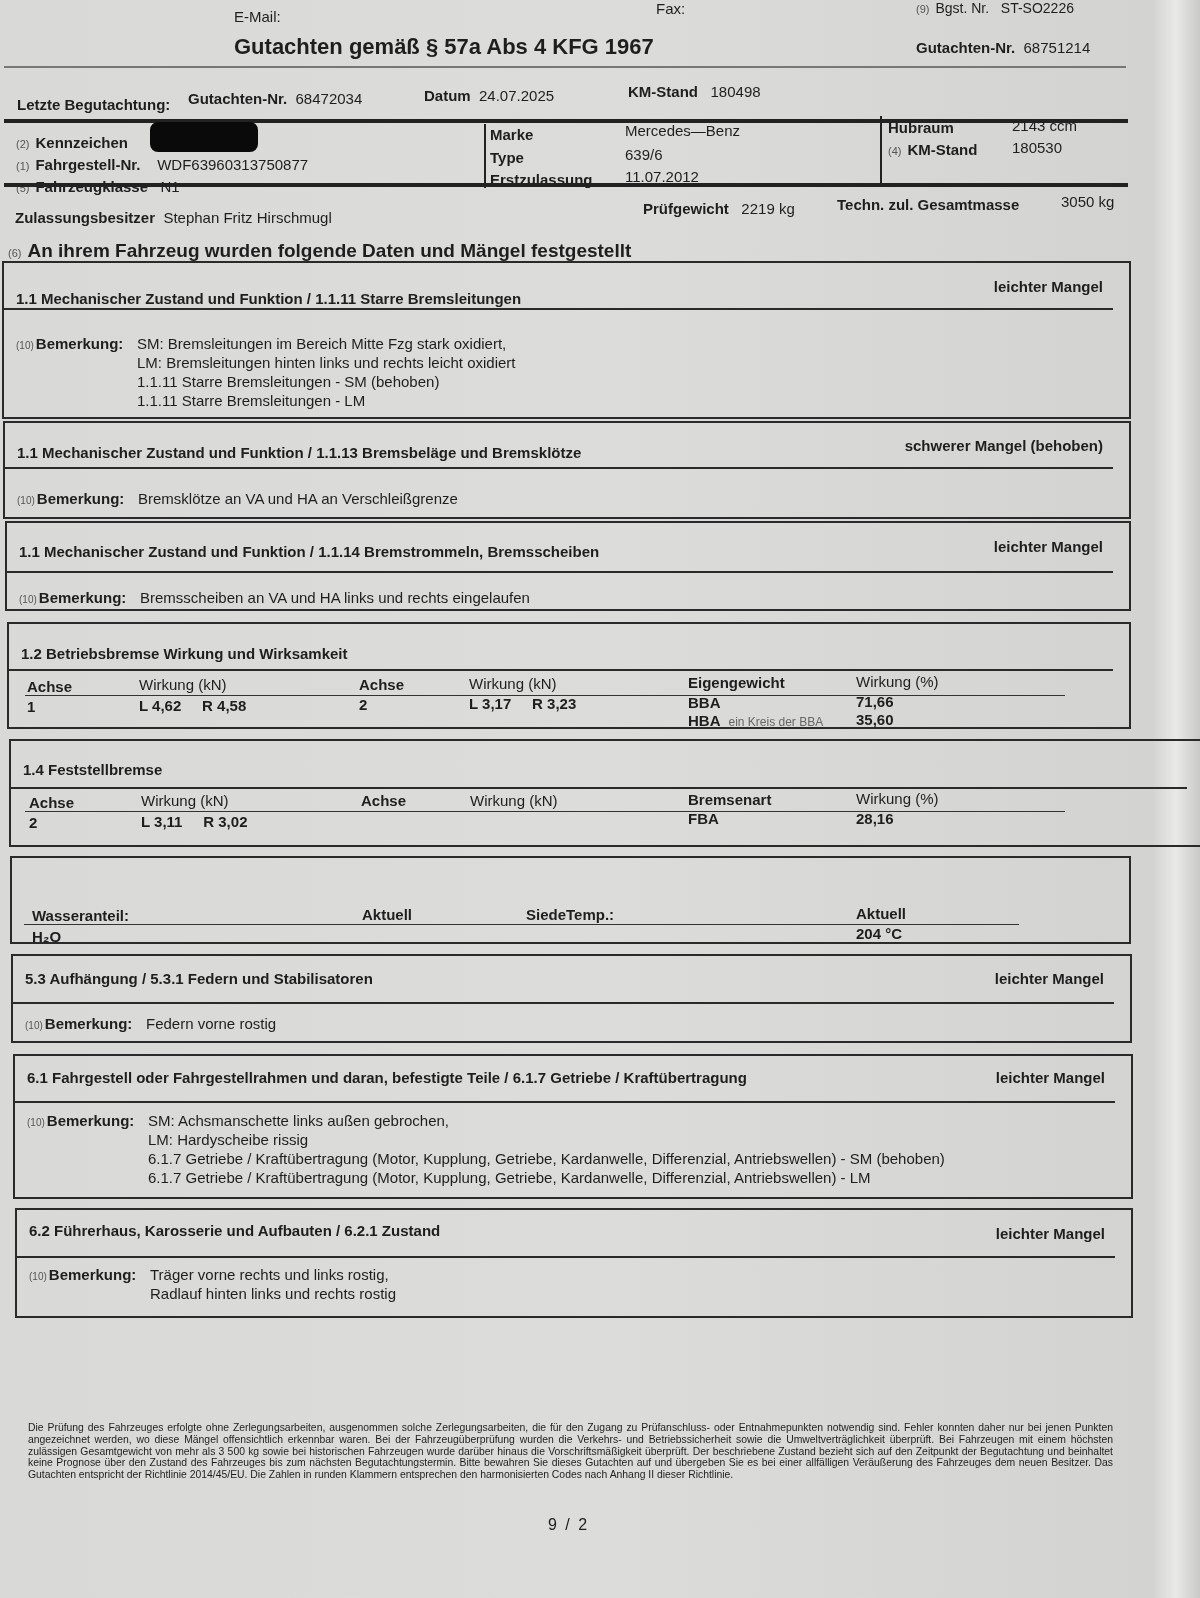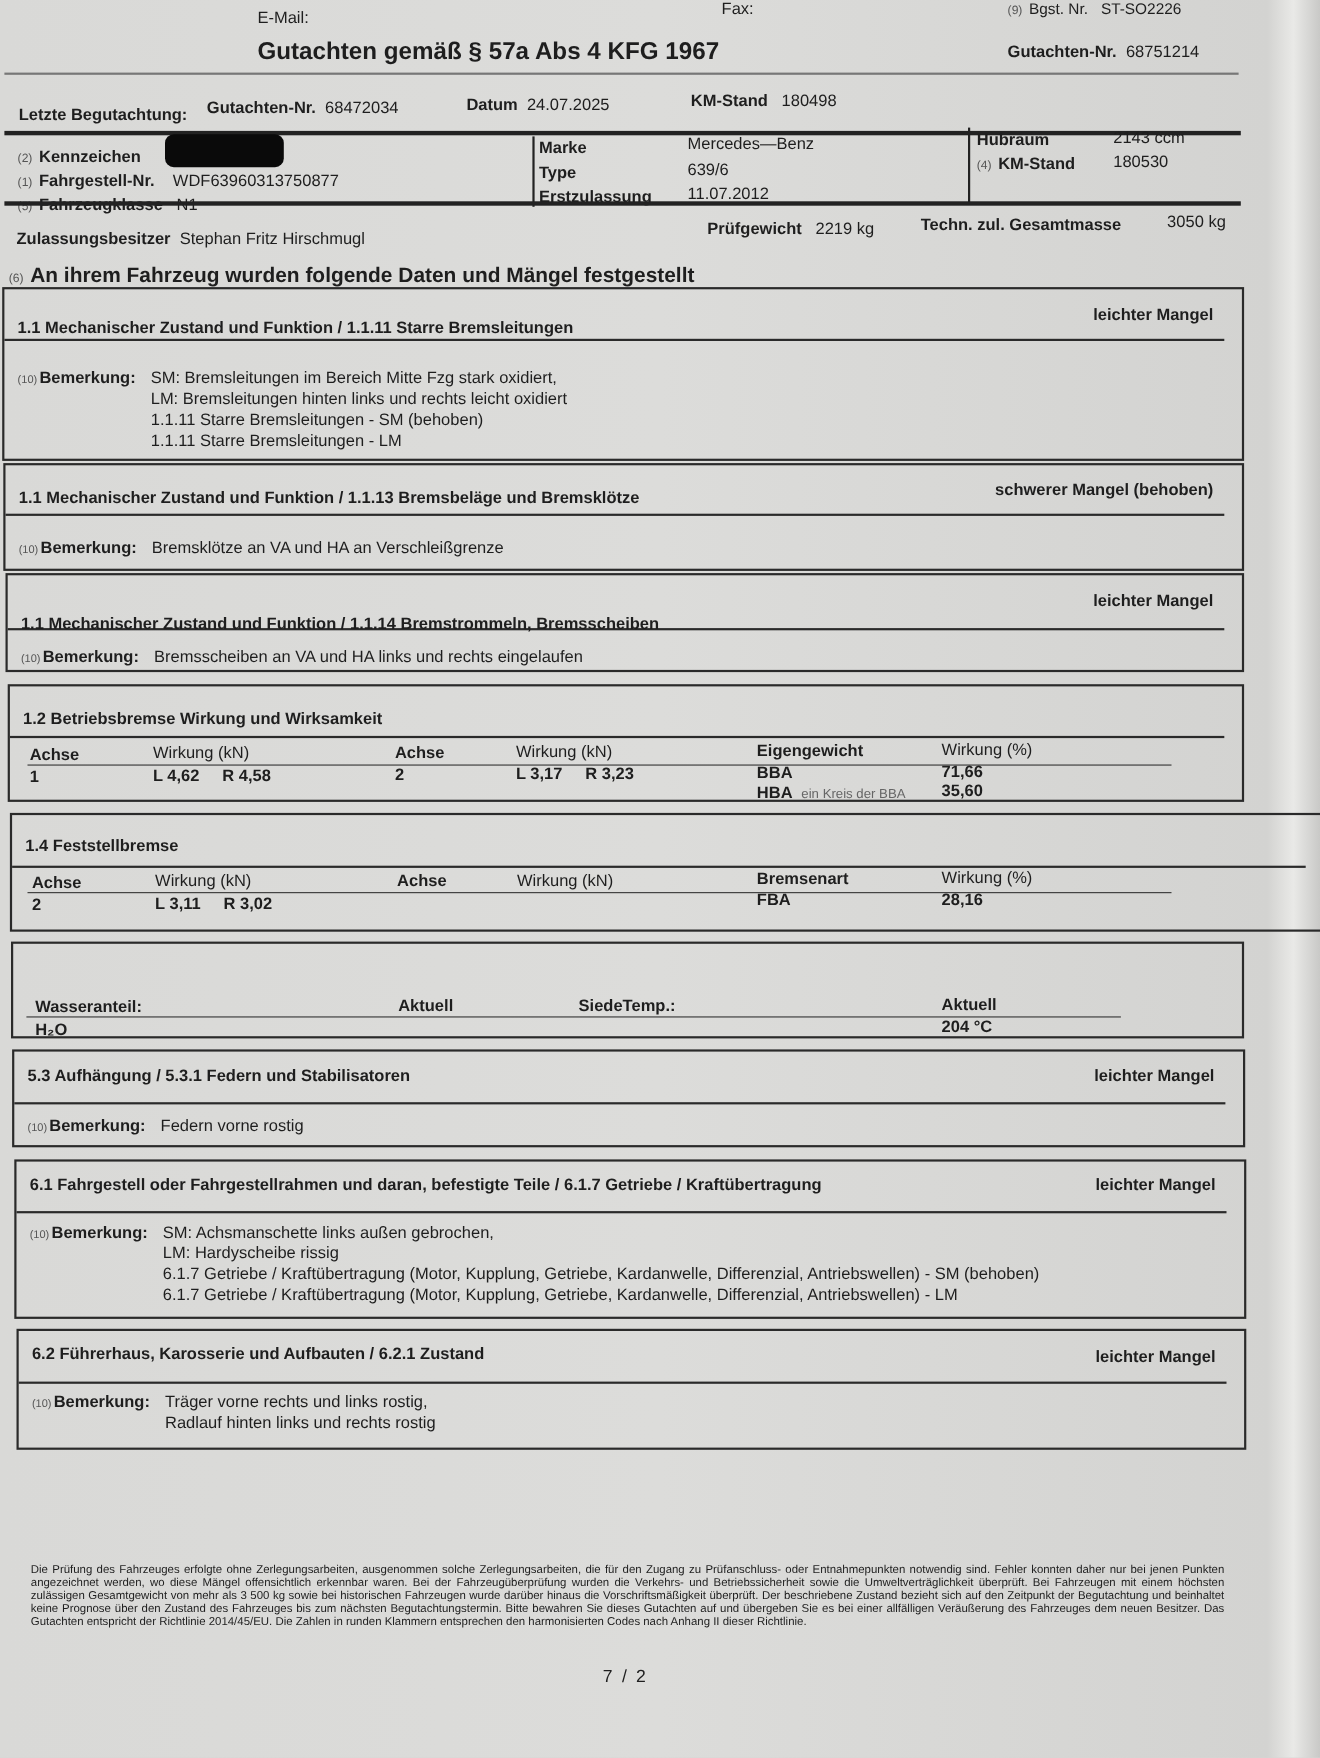--- a/index.html
+++ b/index.html
@@ -128,21 +128,21 @@
     <div class="remark" style="top:66px;">
       <span class="code-sm">(10)</span><span class="rk">Bemerkung:</span>
       <div class="lines">
           <div>Bremsklötze an VA und HA an Verschleißgrenze</div>
         </div>
     </div>
   </div>
 
   <div class="box" style="left:5px;top:521px;width:1126px;height:90px;">
     <div class="head" style="height:48px;">
-      <span class="htxt" style="top:20px;margin-top:16px;">1.1 Mechanischer Zustand und Funktion / 1.1.14 Bremstrommeln, Bremsscheiben</span>
+      <span class="htxt" style="top:20px;">1.1 Mechanischer Zustand und Funktion / 1.1.14 Bremstrommeln, Bremsscheiben</span>
       <span class="sev" style="top:15px;">leichter Mangel</span>
     </div>
     <div class="remark" style="top:65px;">
       <span class="code-sm">(10)</span><span class="rk">Bemerkung:</span>
       <div class="lines">
           <div>Bremsscheiben an VA und HA links und rechts eingelaufen</div>
         </div>
     </div>
   </div>
 
@@ -231,14 +231,14 @@
     <div class="remark" style="top:55px;">
       <span class="code-sm">(10)</span><span class="rk">Bemerkung:</span>
       <div class="lines">
         <div>Träger vorne rechts und links rostig,</div>
         <div>Radlauf hinten links und rechts rostig</div>
       </div>
     </div>
   </div>
 
   <div class="fine">Die Prüfung des Fahrzeuges erfolgte ohne Zerlegungsarbeiten, ausgenommen solche Zerlegungsarbeiten, die für den Zugang zu Prüfanschluss- oder Entnahmepunkten notwendig sind. Fehler konnten daher nur bei jenen Punkten angezeichnet werden, wo diese Mängel offensichtlich erkennbar waren. Bei der Fahrzeugüberprüfung wurden die Verkehrs- und Betriebssicherheit sowie die Umweltverträglichkeit überprüft. Bei Fahrzeugen mit einem höchsten zulässigen Gesamtgewicht von mehr als 3 500 kg sowie bei historischen Fahrzeugen wurde darüber hinaus die Vorschriftsmäßigkeit überprüft. Der beschriebene Zustand bezieht sich auf den Zeitpunkt der Begutachtung und beinhaltet keine Prognose über den Zustand des Fahrzeuges bis zum nächsten Begutachtungstermin. Bitte bewahren Sie dieses Gutachten auf und übergeben Sie es bei einer allfälligen Veräußerung des Fahrzeuges dem neuen Besitzer. Das Gutachten entspricht der Richtlinie 2014/45/EU. Die Zahlen in runden Klammern entsprechen den harmonisierten Codes nach Anhang II dieser Richtlinie.</div>
-  <div class="pager">7 / 2</div>
+  <div class="pager">9 / 2</div>
 </div>
 
 </body></html>

